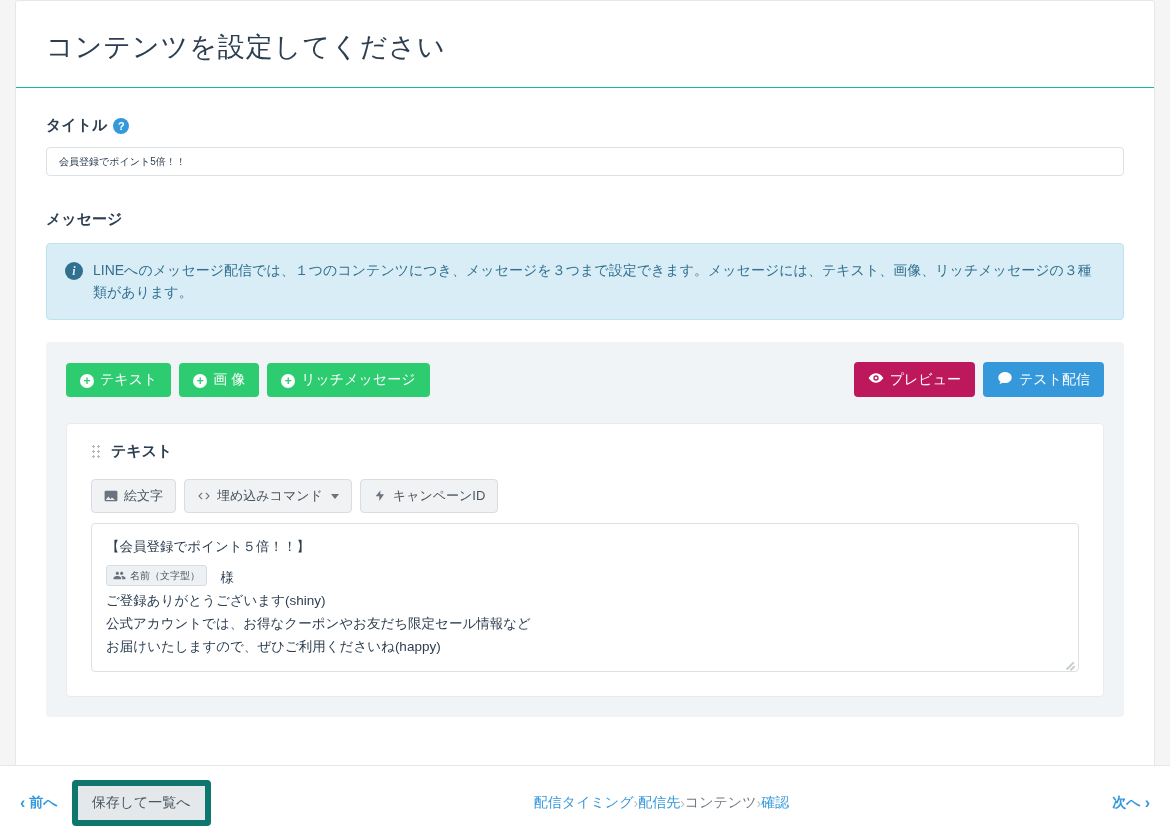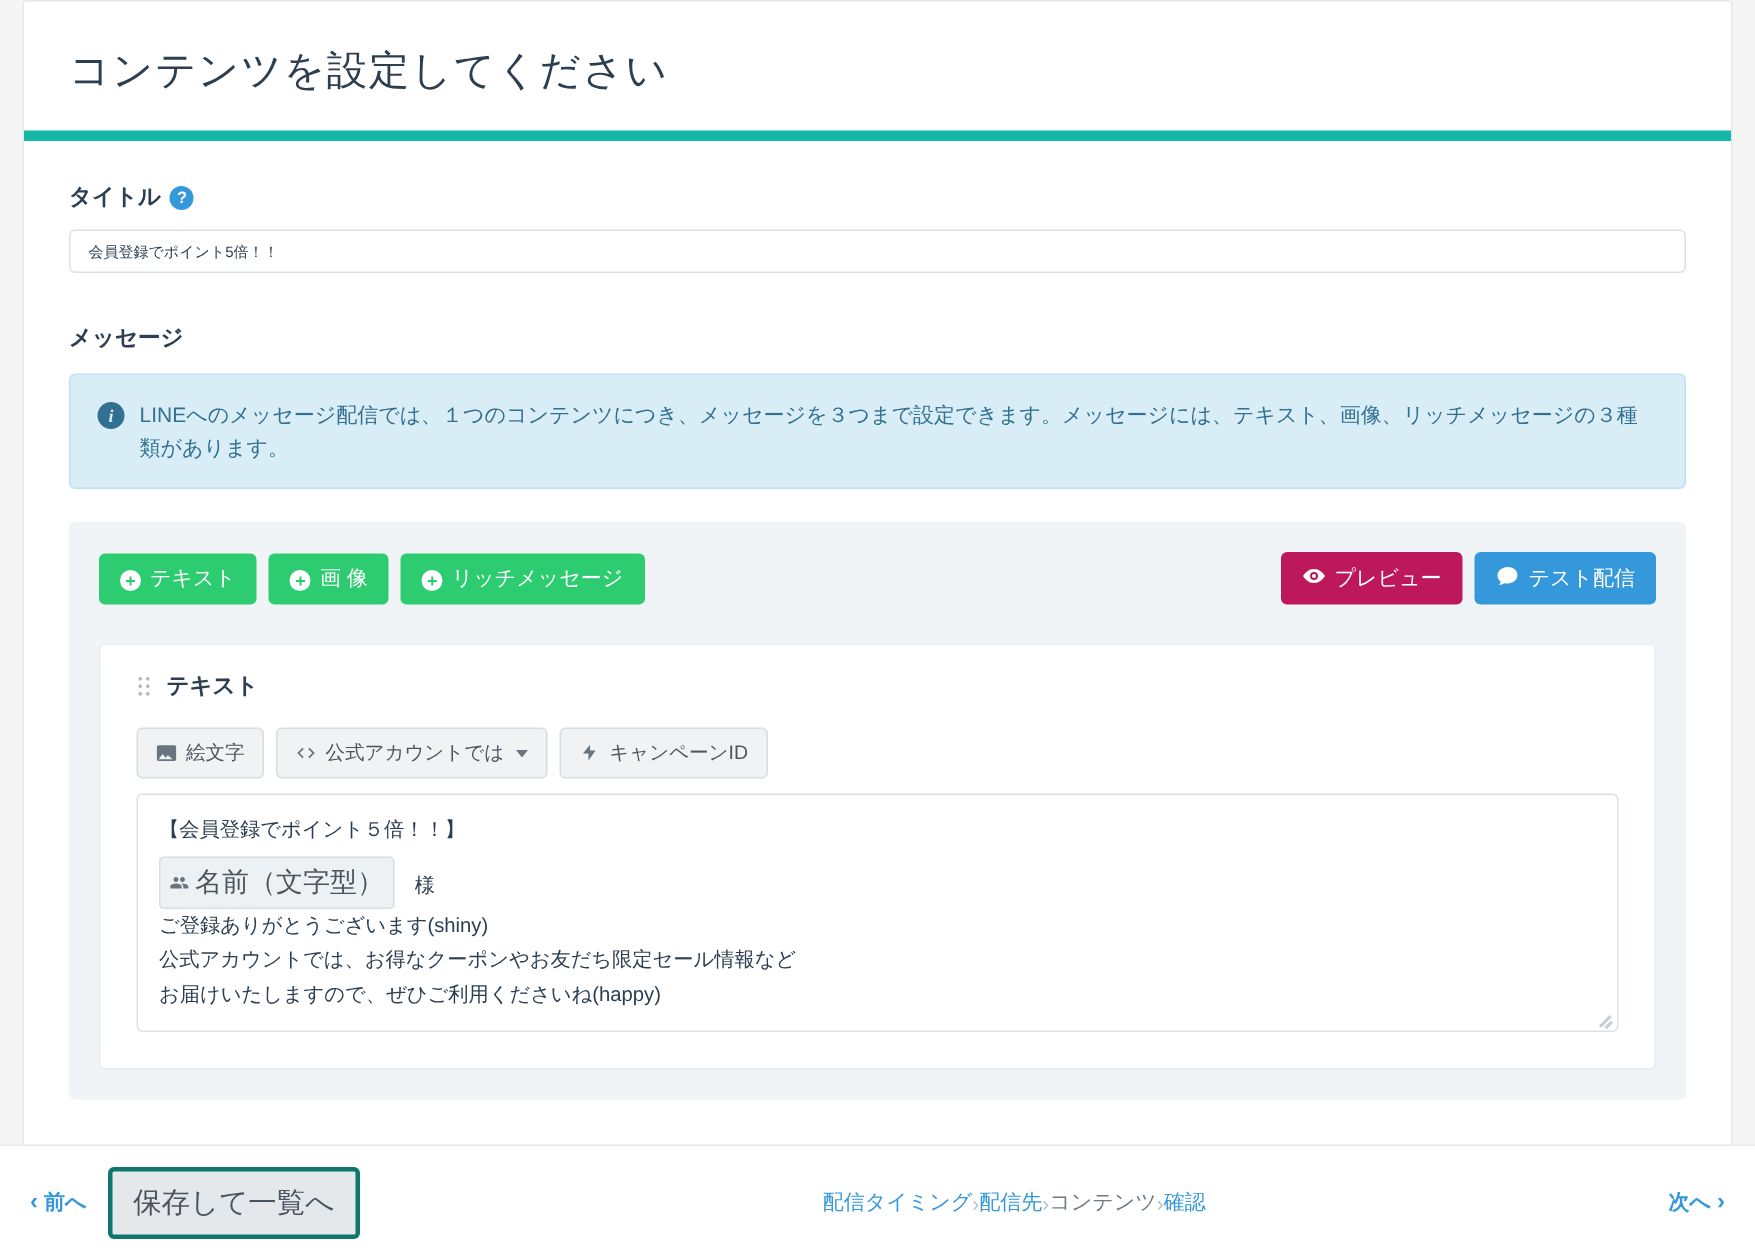--- a/index.html
+++ b/index.html
@@ -15,21 +15,21 @@
     }
     .main-panel {
       background: #fff;
       border: 1px solid #e5e8ea;
       border-radius: 3px;
       margin: 0 15px;
       height: 782px;
     }
     .panel-header {
       padding: 28px 30px 22px 30px;
-      border-bottom: 7px solid #14b8a6;
+      border-bottom: 1px solid #14b8a6;
     }
     .panel-title {
       font-size: 27px;
       font-weight: 400;
       color: #2c3e50;
       letter-spacing: 1px;
     }
     .panel-body {
       padding: 28px 30px 20px 30px;
     }
@@ -187,21 +187,21 @@
       background:#fff;
     }
     .tag-chip {
       display: inline-flex;
       align-items: center;
       gap: 4px;
       background: #eef1f3;
       border: 1px solid #d7dde1;
       border-radius: 3px;
       padding: 1px 6px;
-      font-size: 18px;
+      font-size: 10px;
       color: #4a5560;
     }
     .tag-chip svg { width: 13px; height: 13px; fill: #6a7480; }
     .resize-handle {
       position: absolute;
       right: 3px; bottom: 3px;
       width: 12px; height: 12px;
     }
     .resize-handle::before, .resize-handle::after {
       content: ""; position: absolute; background: #c6ccd1;
@@ -224,25 +224,25 @@
       font-size: 14px;
       font-weight: 700;
       display: inline-flex;
       align-items: center;
       gap: 4px;
       cursor: pointer;
     }
     .chev { font-size: 16px; font-weight: 700; }
     .save-list-btn {
       background: #e4e8eb;
-      border: 3px solid #0f766e;
+      border: 6px solid #0f766e;
       color: #4a5560;
       padding: 8px 14px;
       border-radius: 4px;
-      font-size: 19px;
+      font-size: 14px;
       cursor: pointer;
       font-family: Liberation Mono, monospace;
     }
     .breadcrumbs {
       flex: 1;
       display: flex;
       justify-content: center;
       align-items: center;
       font-size: 14px;
     }
@@ -317,21 +317,21 @@
           <button class="tool-btn">
             <svg viewBox="0 0 24 24">
                 <path d="M21 3H3a2 2 0 00-2 2v14a2 2 0 002 2h18a2 2 0 002-2V5a2 2 0 00-2-2zM3 19l4.5-6 3.5 4.5 2.5-3L19 19H3z"></path>
               </svg>
             <span>絵文字</span>
           </button>
           <button class="tool-btn">
             <svg viewBox="0 0 24 24">
                 <path d="M9.4 16.6L4.8 12l4.6-4.6L8 6l-6 6 6 6 1.4-1.4zm5.2 0l4.6-4.6-4.6-4.6L16 6l6 6-6 6-1.4-1.4z"></path>
               </svg>
-            <span>公式アカウントでは</span>
+            <span>埋め込みコマンド</span>
             <span class="caret-down"></span>
           </button>
           <button class="tool-btn">
             <svg viewBox="0 0 24 24">
                 <path d="M13 2v7h7l-9 13v-9H4l9-11z" transform="scale(0.9) translate(1,1)"></path>
               </svg>
             <span>キャンペーンID</span>
           </button>
         </div>
 

